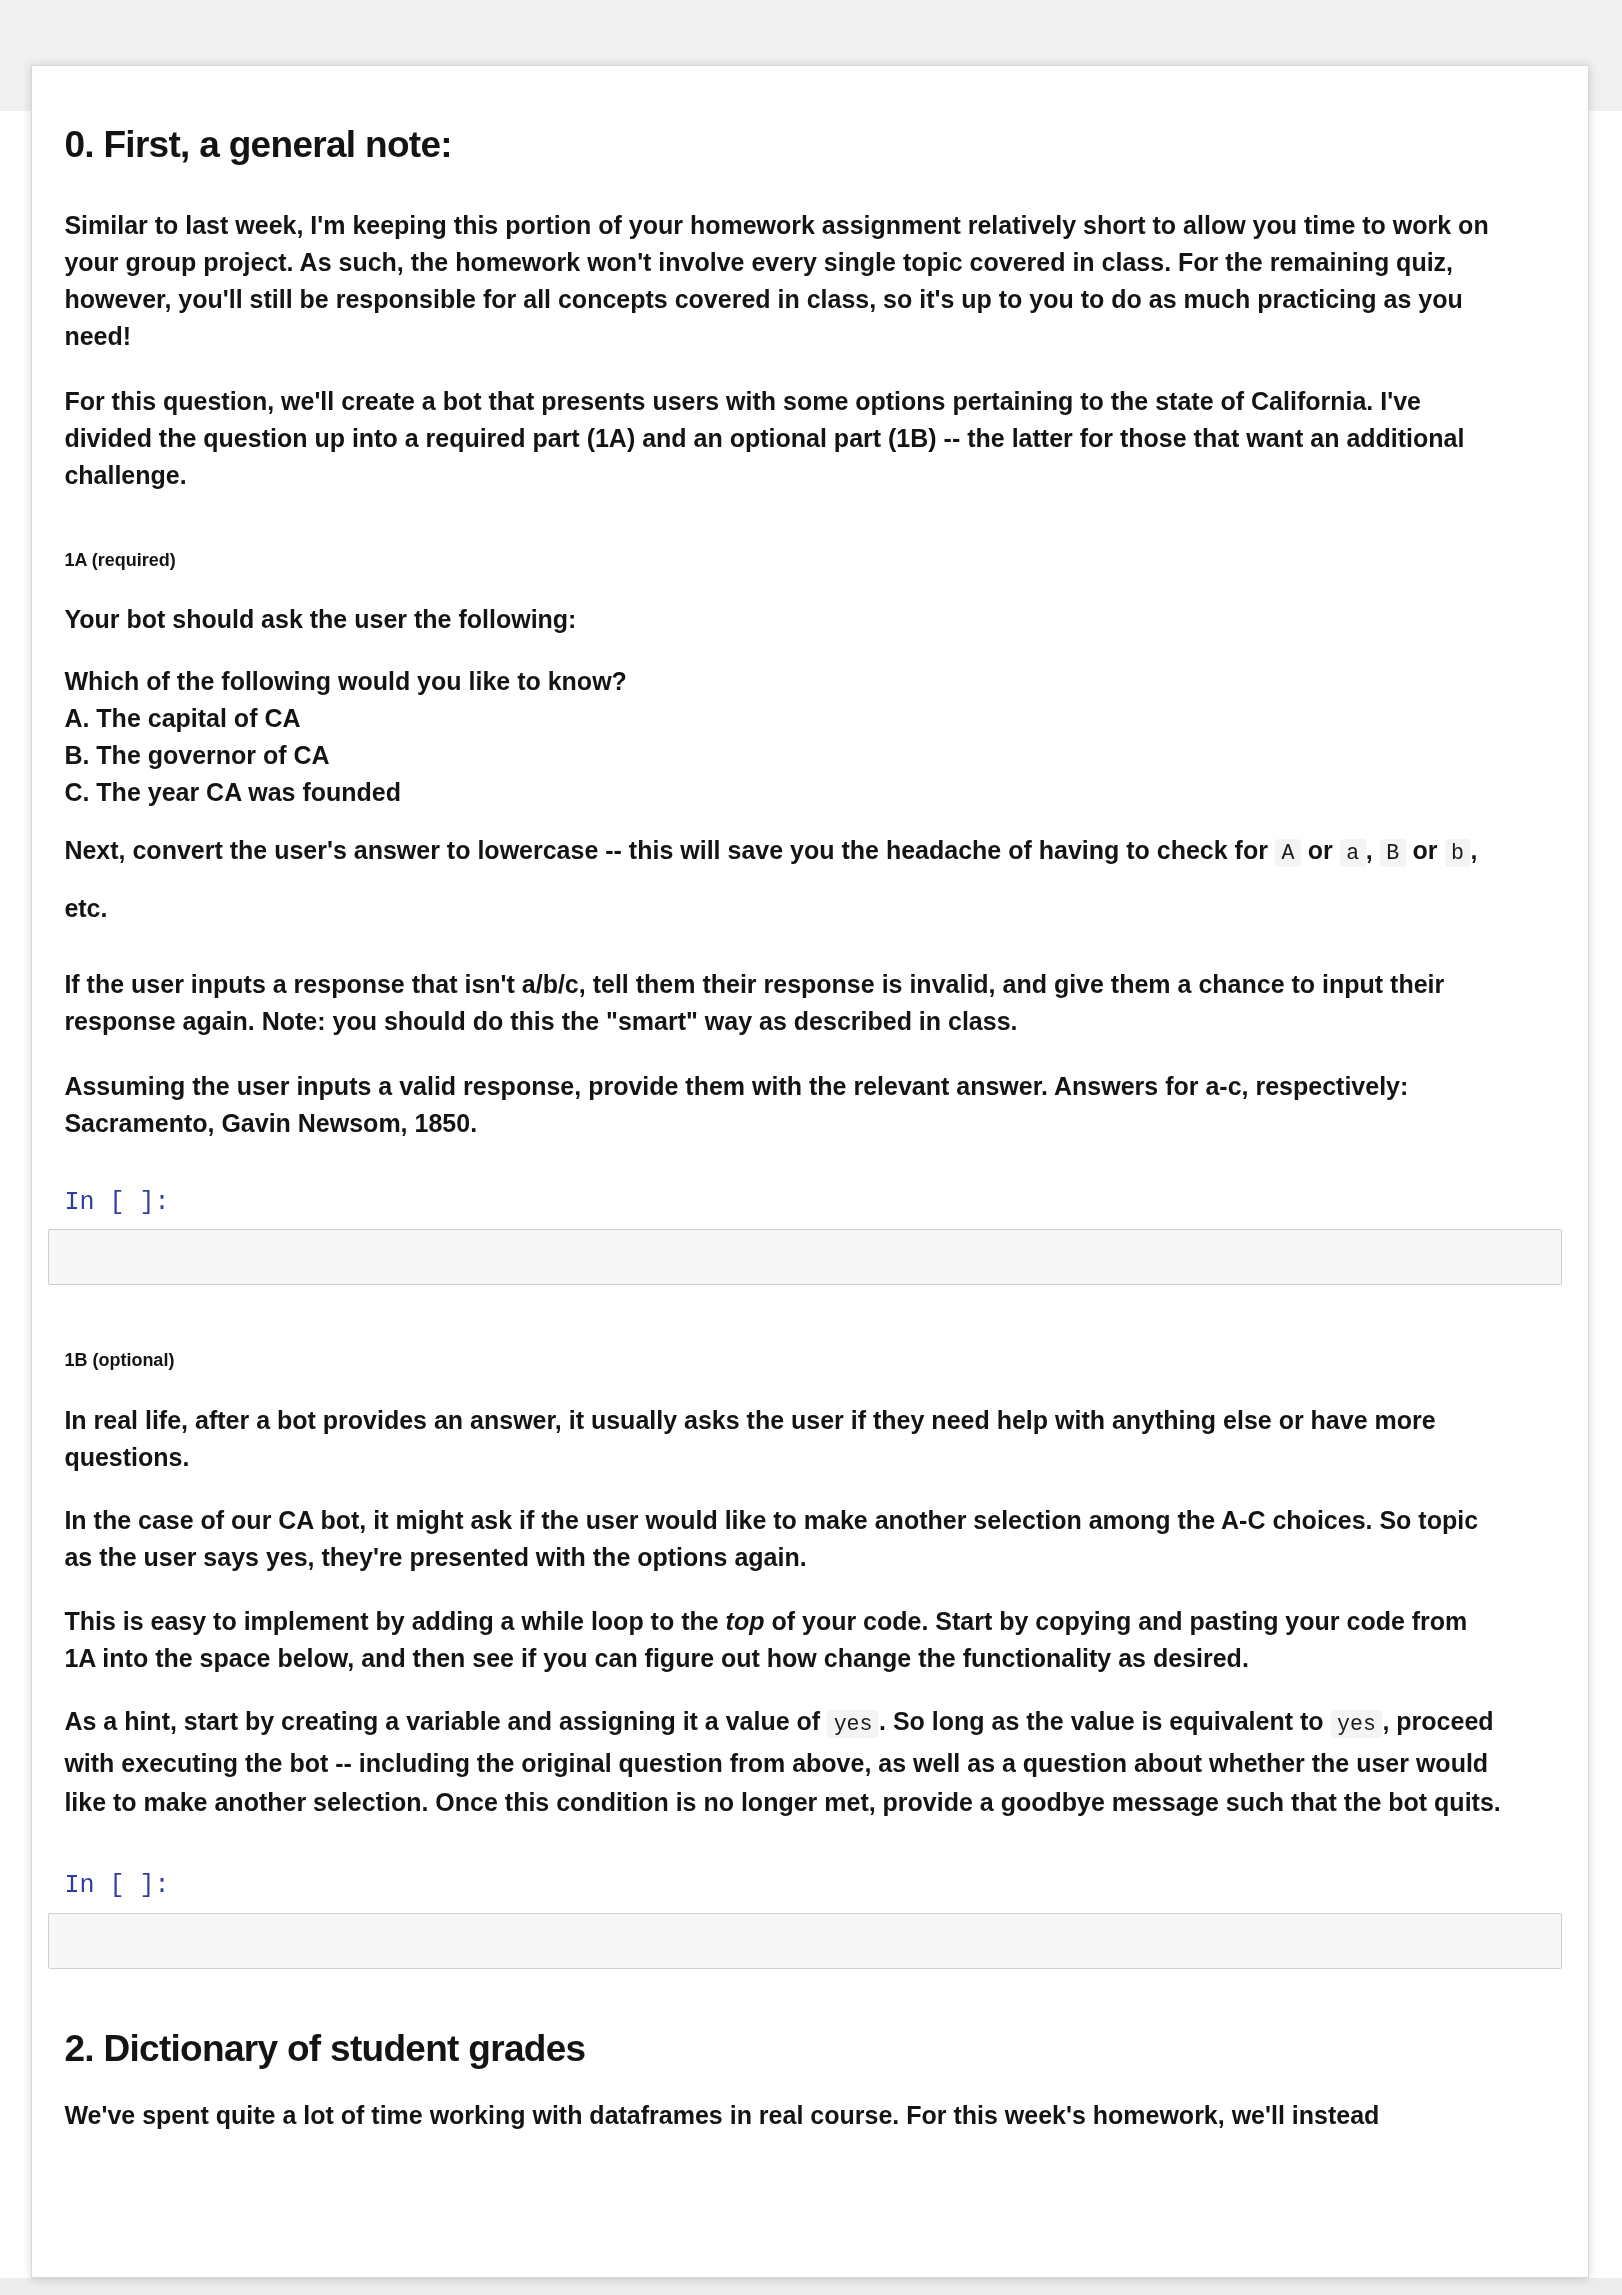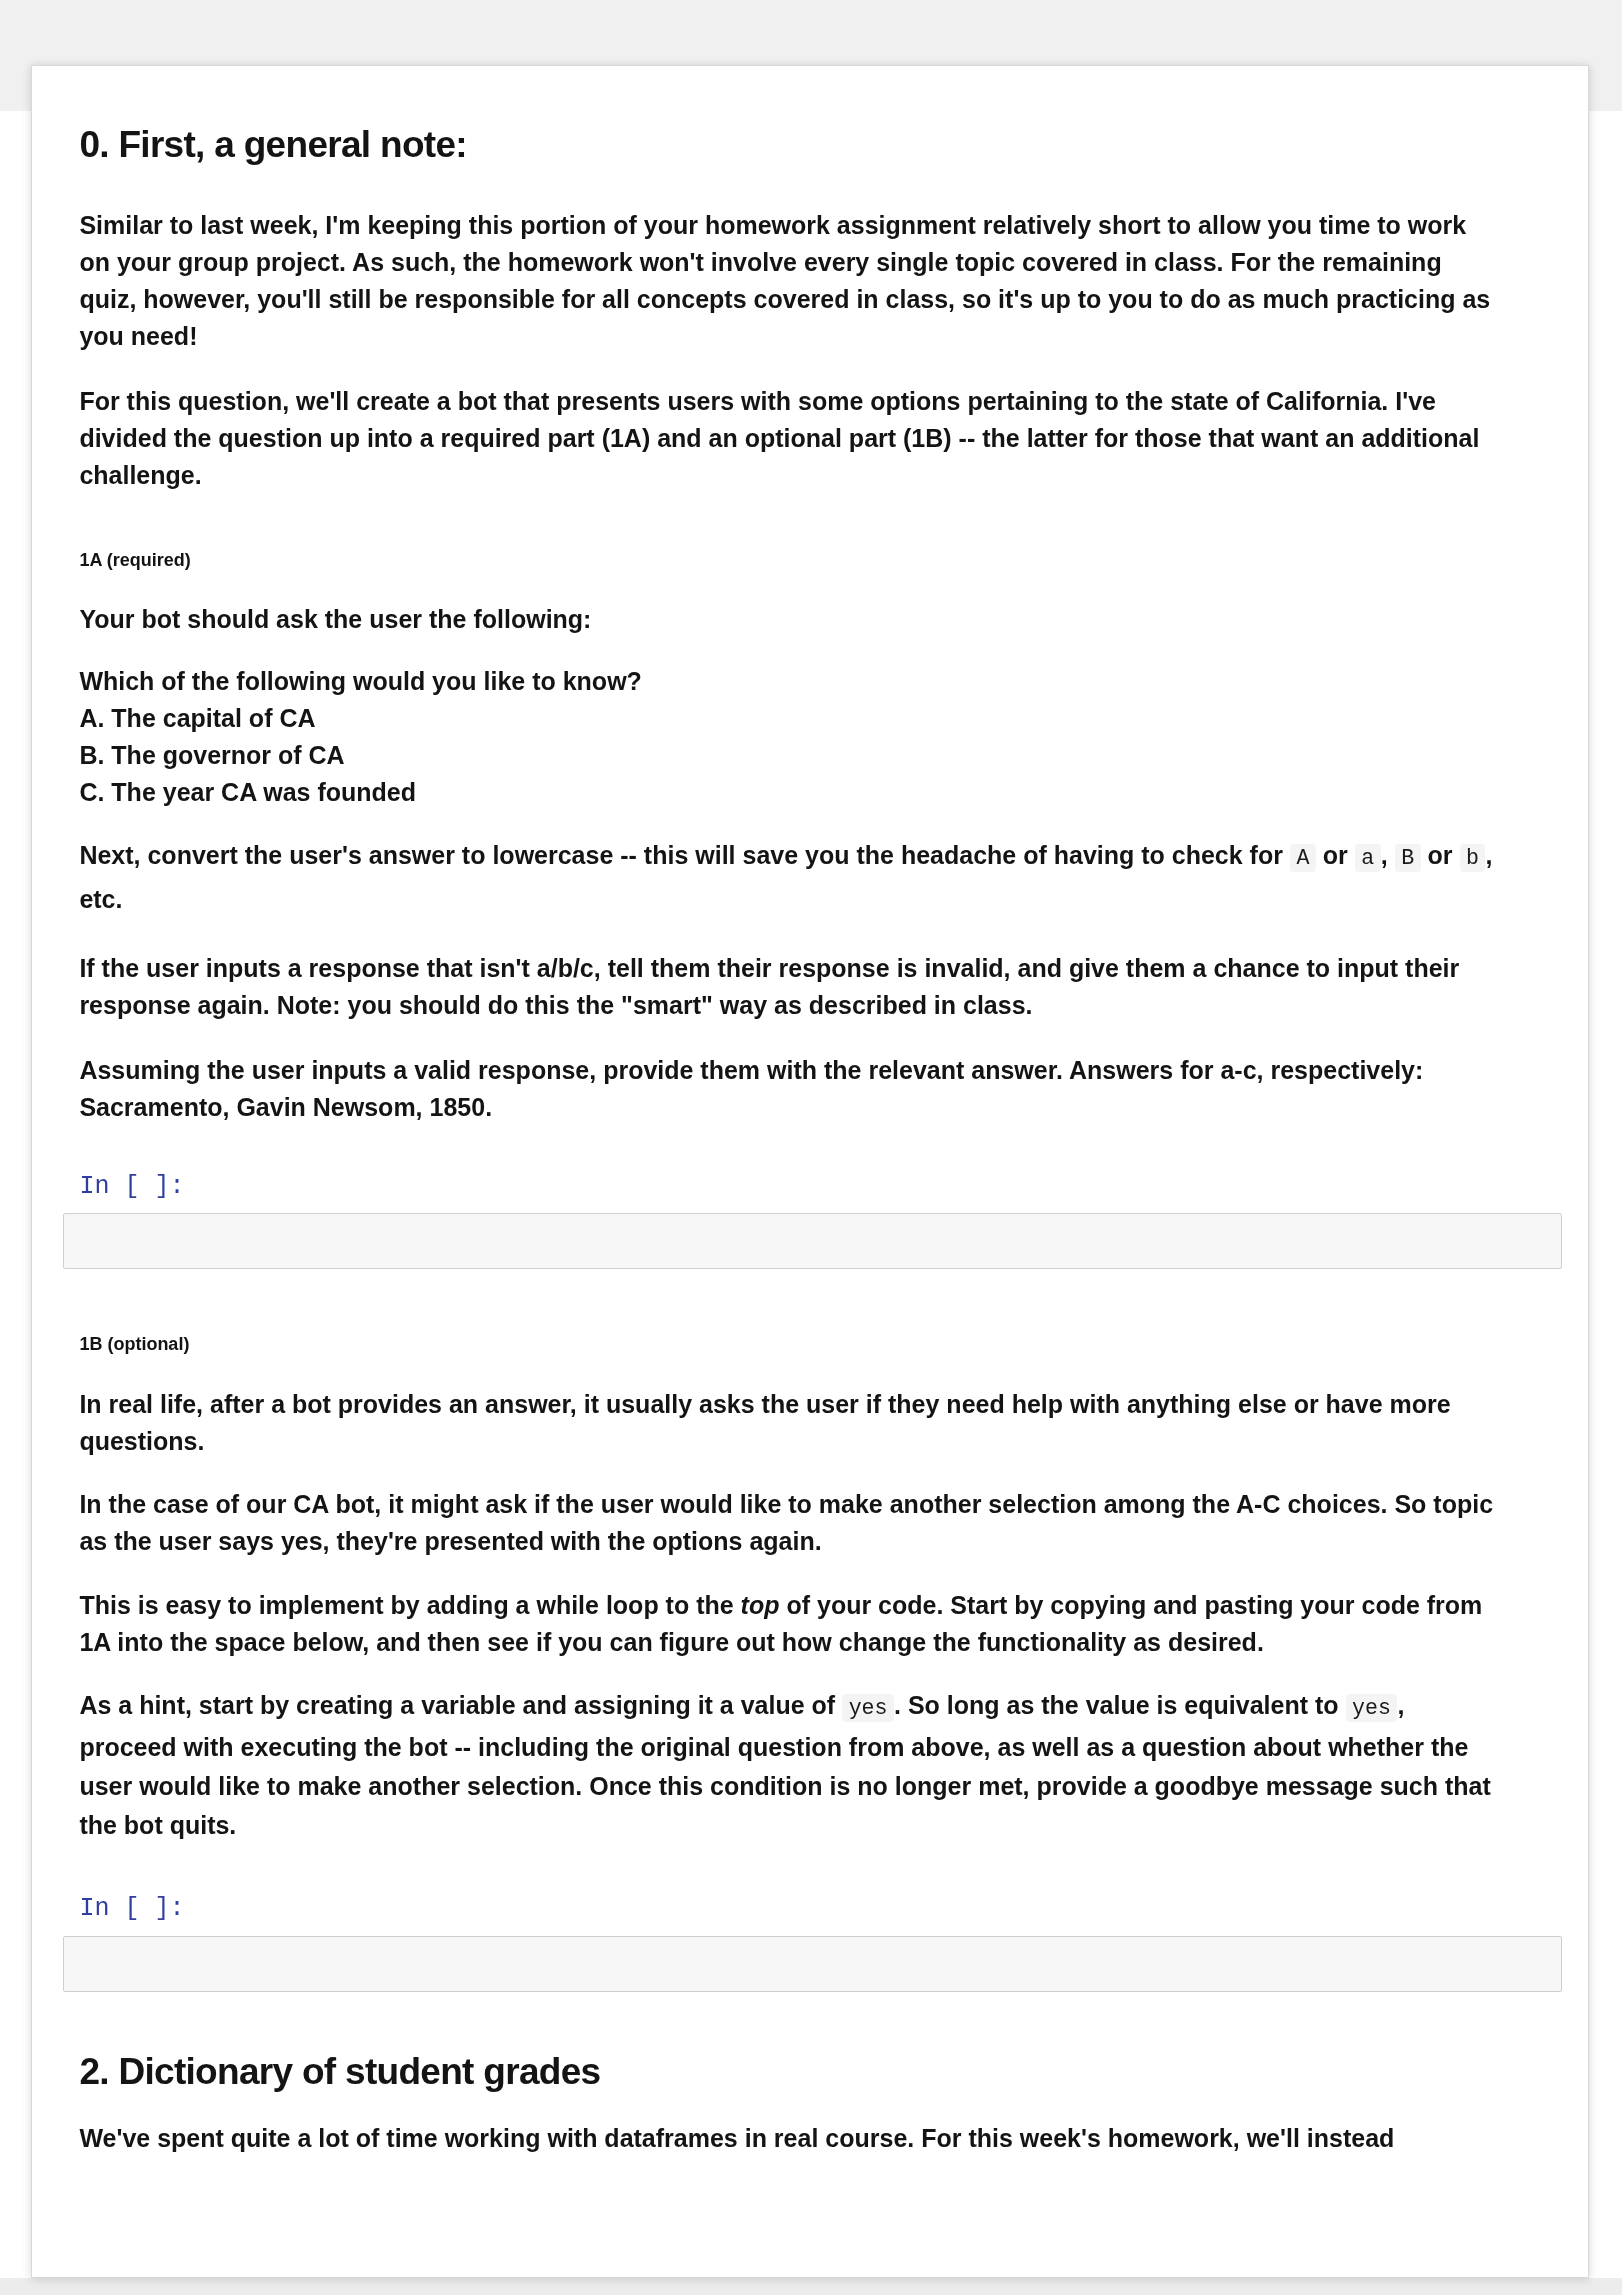--- a/index.html
+++ b/index.html
@@ -15,21 +15,21 @@
     font-family:"Liberation Sans",sans-serif;
   }
   .band-top{position:absolute;top:0;left:0;width:1622px;height:111px;background:var(--band-bg);}
   .band-bottom{position:absolute;top:2278px;left:0;width:1622px;height:17px;background:var(--band-bottom-bg);}
   .card{
     position:absolute;left:31px;top:65px;width:1558px;height:2213px;
     background:var(--card-bg);border:0.7px solid var(--card-border);
     box-shadow:0 1.3px 9.2px rgba(0,0,0,0.16);
     overflow:hidden;
   }
-  .content{padding:0 26px 0 31px;}
+  .content{padding:0 26px 0 16px;}
   .md{
     margin:0 61px 0 16.4px;
     font-size:25px;font-weight:bold;color:var(--text);line-height:37px;
   }
   h1.md{font-size:37px;line-height:42px;letter-spacing:-0.7px;margin-bottom:0;}
   h3.md{font-size:18px;line-height:31px;margin-bottom:0;}
   p.md{margin-bottom:0;}
   em{font-style:italic;}
   code.ic{
     font-family:"Liberation Mono",monospace;font-weight:normal;
@@ -62,21 +62,21 @@
 
 
     <p class="md" style="margin-top:27.5px">For this question, we'll create a bot that presents users with some options pertaining to the state of California. I've divided the question up into a required part (1A) and an optional part (1B) -- the latter for those that want an additional challenge.</p>
 
     <h3 class="md" style="margin-top:51px">1A (required)</h3>
 
     <p class="md" style="margin-top:25.5px">Your bot should ask the user the following:</p>
 
     <p class="md" style="margin-top:25px">Which of the following would you like to know?<br>A. The capital of CA<br>B. The governor of CA<br>C. The year CA was founded</p>
 
-    <p class="md" style="margin-top:24px;line-height:41px">Next, convert the user's answer to lowercase -- this will save you the headache of having to check for <code class="ic">A</code> or <code class="ic">a</code>, <code class="ic">B</code> or <code class="ic">b</code>, etc.</p>
+    <p class="md" style="margin-top:12px;line-height:55px">Next, convert the user's answer to lowercase -- this will save you the headache of having to check for <code class="ic">A</code> or <code class="ic">a</code>, <code class="ic">B</code> or <code class="ic">b</code>, etc.</p>
 
     <p class="md" style="margin-top:30px">If the user inputs a response that isn't a/b/c, tell them their response is invalid, and give them a chance to input their response again. Note: you should do this the "smart" way as described in class.</p>
 
     <p class="md" style="margin-top:27.5px">Assuming the user inputs a valid response, provide them with the relevant answer. Answers for a-c, respectively: Sacramento, Gavin Newsom, 1850.</p>
 
     <div class="cell" style="margin-top:46px">
       <div class="prompt">In [ ]:</div>
       <div class="codebox"></div>
     </div>
 

